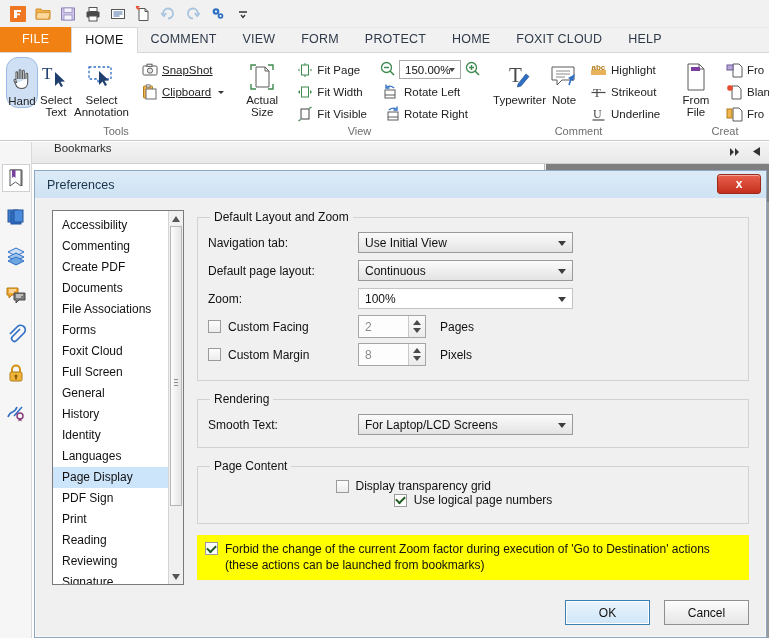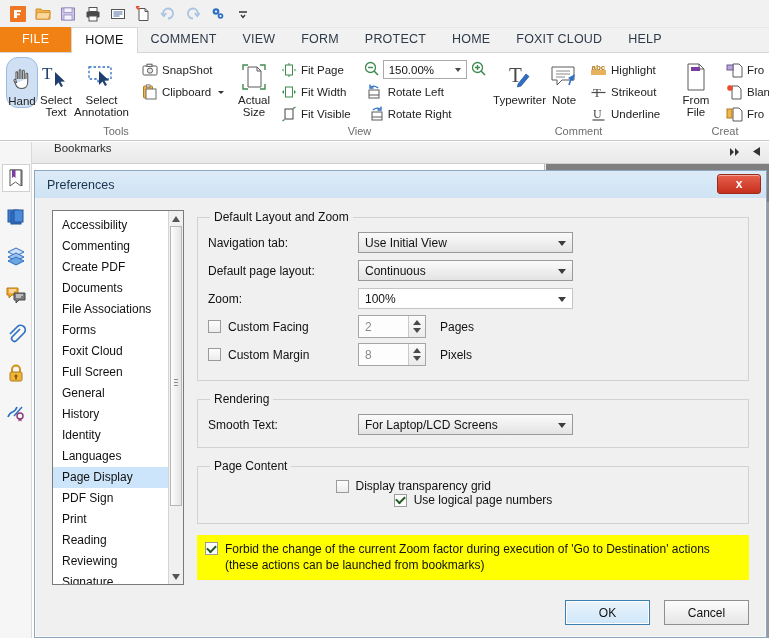--- a/index.html
+++ b/index.html
@@ -63,21 +63,21 @@
   .bigbtn .ico { height:34px; display:flex; align-items:center; justify-content:center; }
   .bigbtn.sel { background:#cfe0f5; border:1px solid #9dbbe0; border-radius:12px; }
   .bigbtn.wide { width:62px; }
 
   .smallcol { display:flex; flex-direction:column; gap:1px; padding-top:2px; }
   .smallbtn { display:flex; align-items:center; gap:4px; height:21px; padding:0 4px; font-size:11.5px; color:#222; white-space:nowrap; }
   .smallbtn .ico { width:17px; height:17px; display:flex; align-items:center; justify-content:center; flex:0 0 17px; }
 
   .zoombox { display:flex; align-items:center; gap:3px; height:21px; }
   .zoominput {
-    width:84px; height:19px; border:1px solid #a9a9a9; background:#fff;
+    width:62px; height:19px; border:1px solid #a9a9a9; background:#fff;
     font-size:11.5px; display:flex; align-items:center; padding-left:5px;
     position:relative; color:#111;
   }
   .zoominput .caret { position:absolute; right:5px; top:7px; width:0;height:0;
     border-left:3.5px solid transparent; border-right:3.5px solid transparent; border-top:4px solid #4a4a4a; }
 
   
   .docarea { position:absolute; left:0; top:142px; right:0; bottom:0; background:#f0f0f0; }
   .navrail {
     position:absolute; left:0; top:0; width:32px; bottom:0;
@@ -295,21 +295,21 @@
       <div class="bigbtn wide">
         <span class="ico">
           <svg width="34" height="30" viewBox="0 0 34 30">
               <path d="M4 5 h22 v12 h-9 l-4 4 v-4 H4 Z" fill="none" stroke="#2f6fc4" stroke-width="1.3" stroke-dasharray="2.5 2"></path>
               <path d="M14 9 L14 23 L17.5 19.5 L20 24 L22 23 L19.5 18.8 L24 18.4 Z" fill="#1f3f6e"></path>
             </svg>
         </span>
         <span>Select</span>
         <span>Annotation</span>
       </div>
-      <div class="smallcol" style="margin-left:6px;">
+      <div class="smallcol" style="margin-left:6px;text-decoration:underline;">
         <div class="smallbtn">
           <span class="ico">
             <svg width="16" height="16" viewBox="0 0 16 16">
                 <rect x="1" y="4" width="14" height="9" rx="1.2" fill="#fff" stroke="#5a5a5a"></rect>
                 <rect x="5" y="2.2" width="5" height="2.2" fill="#fff" stroke="#5a5a5a"></rect>
                 <circle cx="8" cy="8.6" r="2.6" fill="#e9e9e9" stroke="#5a5a5a"></circle>
               </svg>
           </span>
           <span>SnapShot</span>
         </div>

